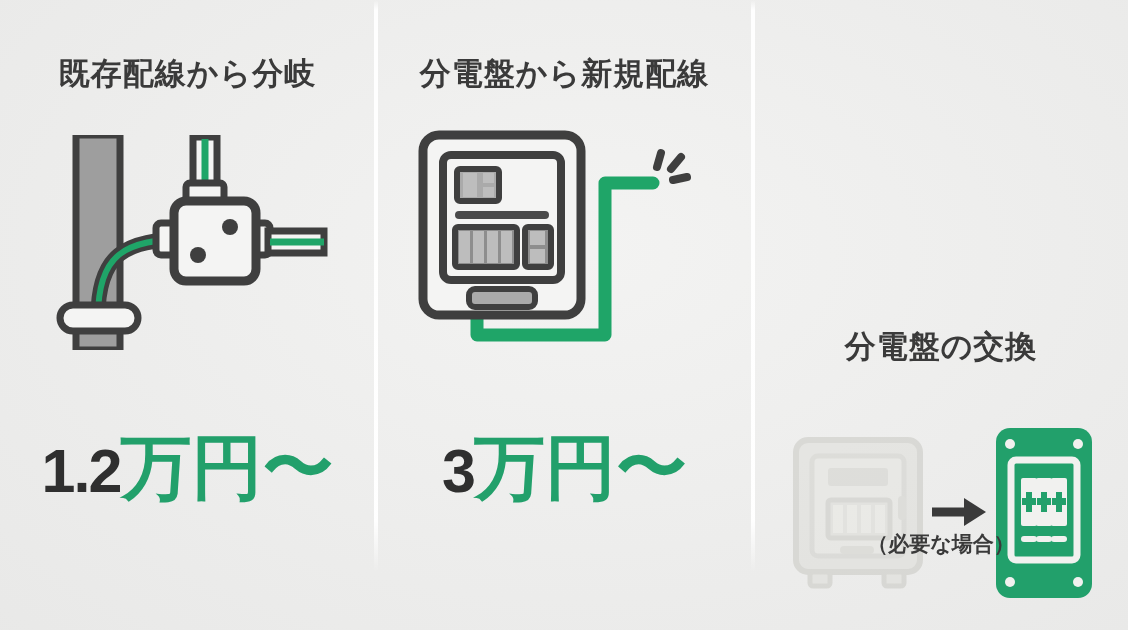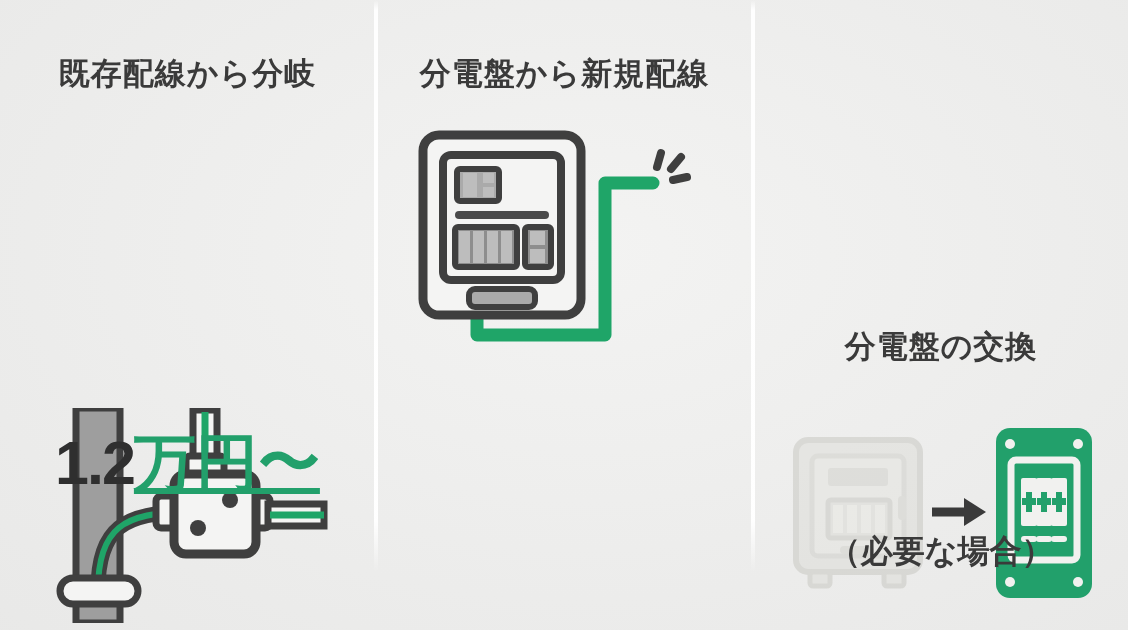--- a/index.html
+++ b/index.html
@@ -29,21 +29,21 @@
   }
   #div1 { left:374px; }
   #div2 { left:751px; }
 
   
   .col {
     position:absolute;
     top:0; height:630px;
     display:flex; flex-direction:column; align-items:center;
   }
-  #col1 { left:0px;   width:375px;justify-content:space-between; }
+  #col1 { left:0px;   width:375px; }
   #col2 { left:378px; width:373px;align-items:center; }
   #col3 { left:754px; width:374px;justify-content:flex-end; }
 
   .heading {
     margin-top:58px;
     font-size:31px;
     font-weight:bold;
     color:#3a3a3a;
     letter-spacing:1px;
     white-space:nowrap;
@@ -66,32 +66,31 @@
     line-height:1;
     white-space:nowrap;
   }
   .num {
     font-size:61px;
     font-weight:bold;
     color:#2f2f2f;
     letter-spacing:-2px;
   }
   .unit {
-    font-size:62px;
+    font-size:71px;
     font-weight:bold;
     color:#22a06b;
     letter-spacing:0px;
-    text-decoration:underline;
   }
   .note {
     position:absolute;
     left:0; right:0;
     top:530px;
     text-align:center;
-    font-size:32px;
+    font-size:21px;
     font-weight:bold;
     color:#3a3a3a;
     white-space:nowrap;
   }
 </style>
 </head>
 <body>
 
 <div class="stage">
 
@@ -166,20 +165,23 @@
         <rect x="86" y="104" width="11" height="32" fill="#bdbdbd"></rect>
 
         <rect x="110" y="100" width="26" height="40" rx="3" fill="#8e8e8e" stroke="#3f3f3f" stroke-width="6"></rect>
         <rect x="115" y="104" width="15" height="14" fill="#bdbdbd"></rect>
         <rect x="115" y="122" width="15" height="14" fill="#bdbdbd"></rect>
 
         <rect x="54" y="162" width="66" height="18" rx="6" fill="#aaaaaa" stroke="#3f3f3f" stroke-width="6"></rect>
       </svg>
     </div>
 
+    <div class="price">
+      <span class="num">3</span><span class="unit">万円〜</span>
+    </div>
     <div class="note"></div>
   </div>
 
   <div class="col" id="col3">
     <div class="heading">分電盤の交換</div>
 
     <div class="art">
       <svg width="310" height="190" viewBox="0 0 310 190">
 
         <g opacity="0.42">

